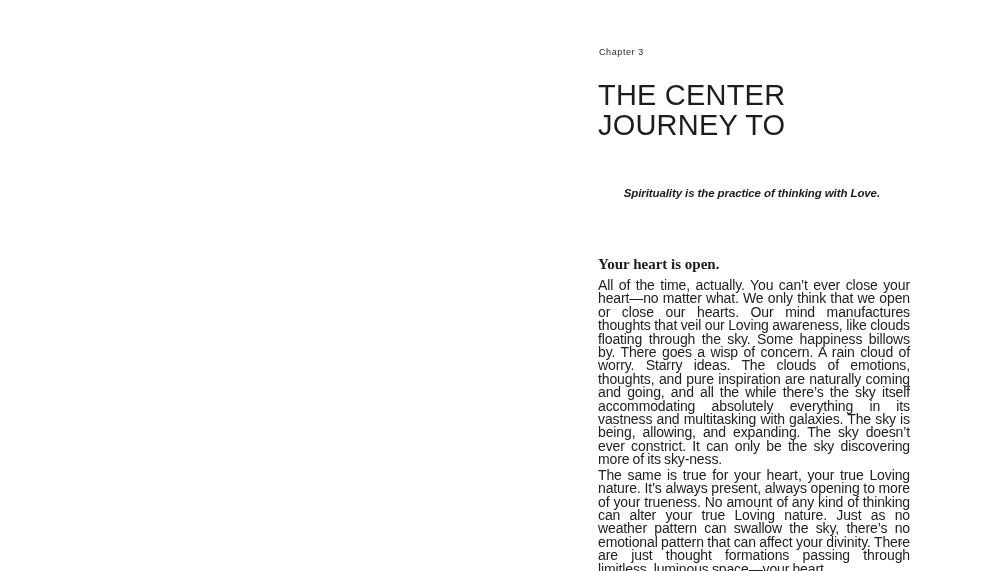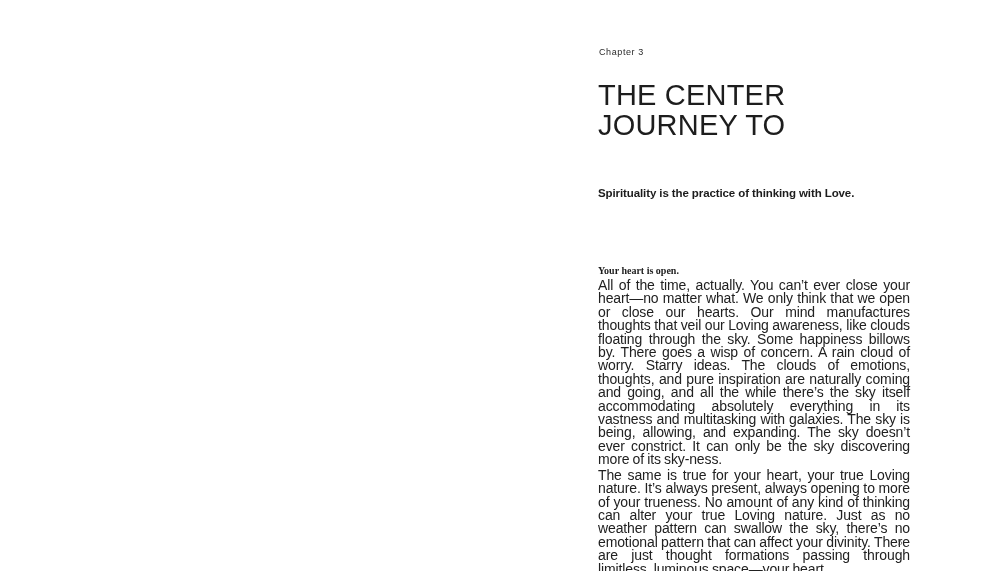--- a/index.html
+++ b/index.html
@@ -54,35 +54,36 @@
     line-height: 29.5px;
     letter-spacing: 0.2px;
     color: #1d1d1d;
   }
   .chapter-title .title-line { display: block; }
   .subtitle {
     position: absolute;
     left: 0;
     top: 186px;
     width: 282px;
-    text-align: left;
+    text-align: right;
     font-family: "Liberation Sans", sans-serif;
     font-weight: bold;
     font-size: 11.5px;
     line-height: 15px;
     letter-spacing: -0.1px;
     color: #1c1c1c;
+    font-style: italic;
   }
   .lead-in {
     position: absolute;
     left: 0;
-    top: 264px;
+    top: 257px;
     font-family: "Liberation Serif", serif;
     font-weight: bold;
-    font-size: 10px;
+    font-size: 15px;
     line-height: 14px;
     color: #1c1c1c;
   }
   .paragraphs {
     position: absolute;
     left: 0;
     top: 279px;
     width: 312px;
     font-family: Liberation Sans, sans-serif;
     font-size: 14px;

